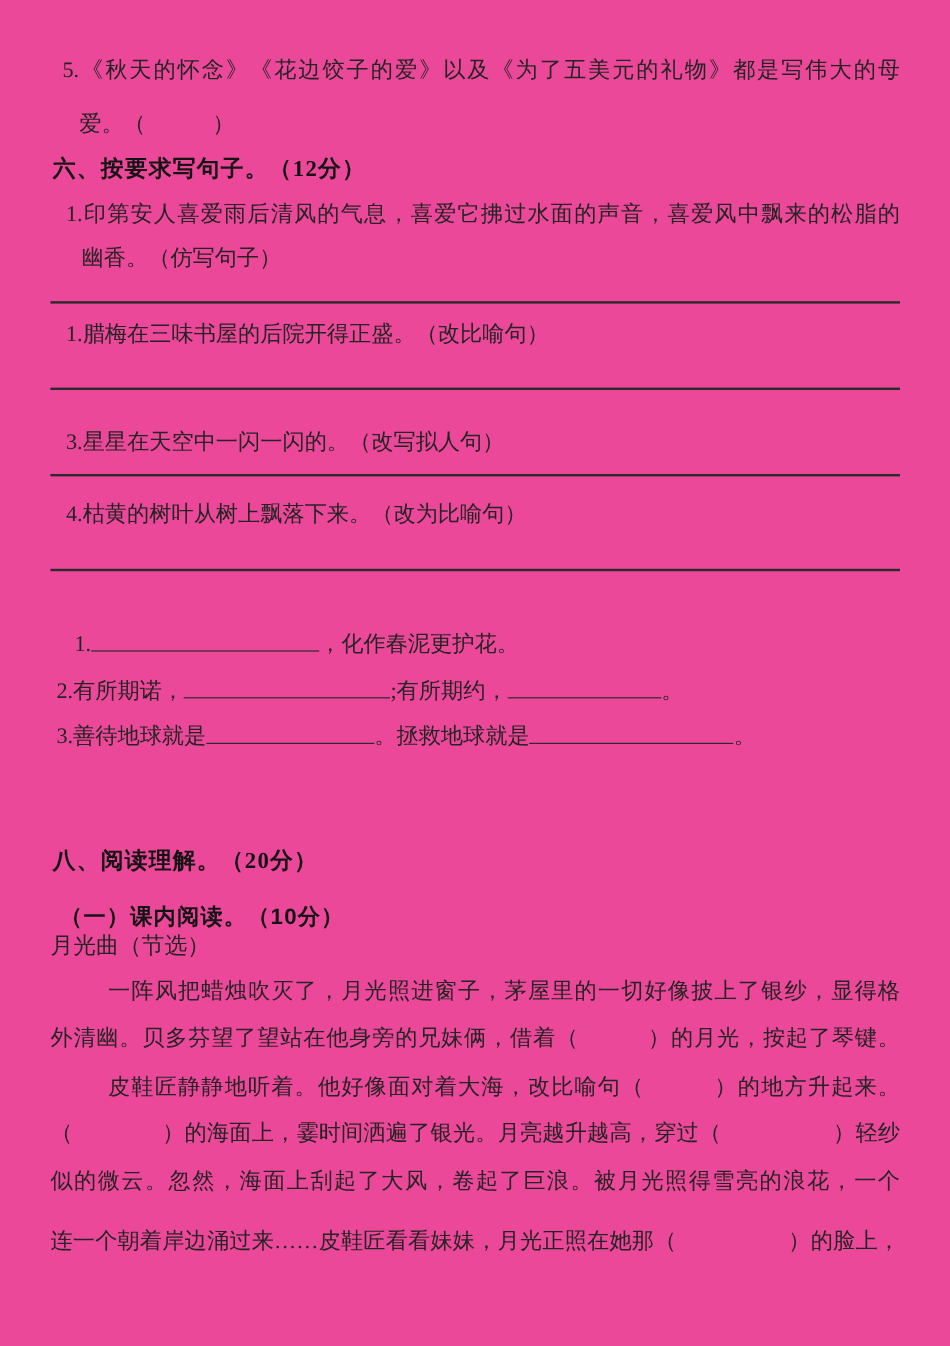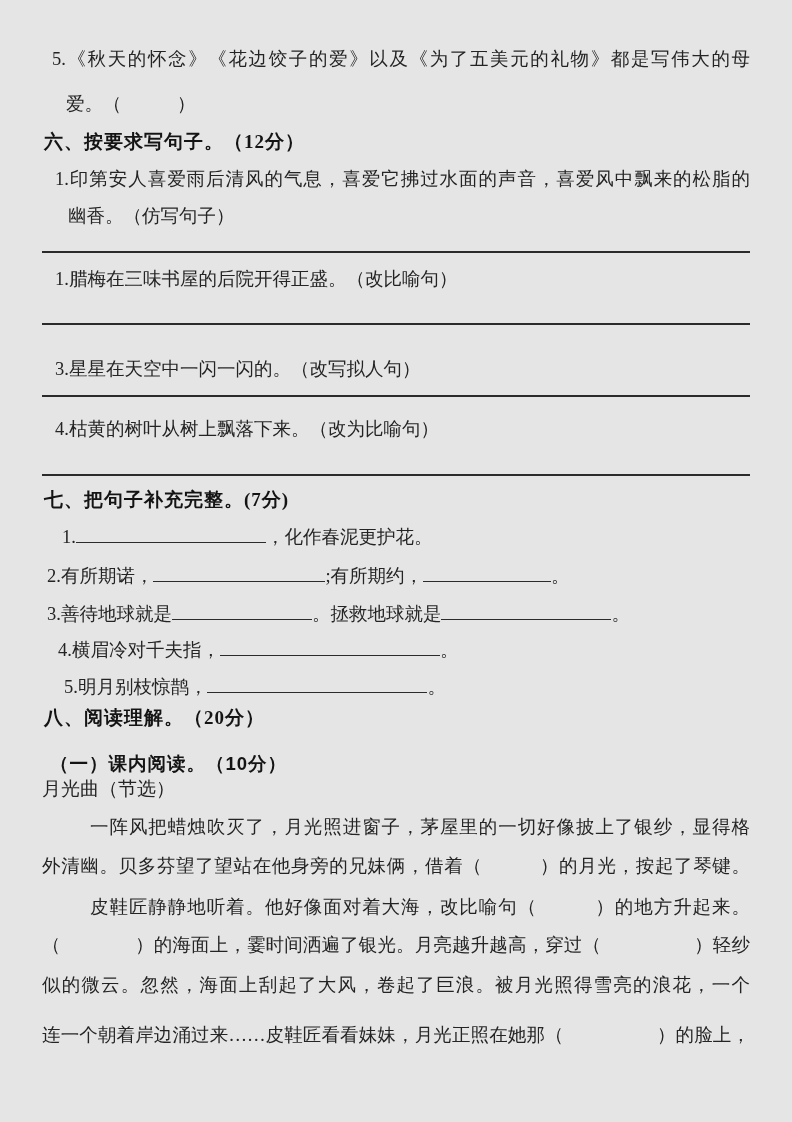--- a/index.html
+++ b/index.html
@@ -1,19 +1,19 @@
 <!DOCTYPE html>
 <html><head>
 <meta charset="utf-8">
 <style>
   html,body{margin:0;padding:0;background:#ffffff;}
   .page{
     position:relative;
     width:792px;height:1122px;
-    background:#e5e5e5;
+    background:#ec4899;
     font-family:"Liberation Serif", serif;
     color:#242424;
     overflow:hidden;
   }
   .ln{
     position:absolute;
     left:42px;width:708px;
     font-size:18.5px;line-height:27px;
     white-space:nowrap;
   }
@@ -67,41 +67,34 @@
 
   <div class="ln" style="top:266px;left:55px">1.腊梅在三味书屋的后院开得正盛。（改比喻句）</div>
   <div class="rule" style="top:323px"></div>
 
   <div class="ln" style="top:356px;left:55px">3.星星在天空中一闪一闪的。（改写拟人句）</div>
   <div class="rule" style="top:395px"></div>
 
   <div class="ln" style="top:416px;left:55px">4.枯黄的树叶从树上飘落下来。（改为比喻句）</div>
   <div class="rule" style="top:474px"></div>
 
-  <div class="ln head" style="top:486px;left:44px">七、把句子补充完整。(7分)</div>
 
   <div class="ln" style="top:524px;left:62px">
     <span>1.</span><span class="blank" style="width:190px"></span><span>，化作春泥更护花。</span>
   </div>
 
   <div class="ln" style="top:563px;left:47px">
     <span>2.有所期诺，</span><span class="blank" style="width:172px"></span><span>;有所期约，</span><span class="blank" style="width:128px"></span><span>。</span>
   </div>
 
   <div class="ln" style="top:601px;left:47px">
     <span>3.善待地球就是</span><span class="blank" style="width:140px"></span><span>。拯救地球就是</span><span class="blank" style="width:170px"></span><span>。</span>
   </div>
 
-  <div class="ln" style="top:637px;left:58px">
-    <span>4.横眉冷对千夫指，</span><span class="blank" style="width:220px"></span><span>。</span>
-  </div>
 
-  <div class="ln" style="top:674px;left:64px">
-    <span>5.明月别枝惊鹊，</span><span class="blank" style="width:220px"></span><span>。</span>
-  </div>
 
   <div class="ln head" style="top:704px;left:44px">八、阅读理解。（20分）</div>
 
   <div class="ln subhead" style="top:738px;left:50px">（一）课内阅读。（10分）</div>
 
   <div class="ln center title" style="top:775px">月光曲（节选）</div>
 
   <div class="ln j" style="top:814px;text-indent:48px">一阵风把蜡烛吹灭了，月光照进窗子，茅屋里的一切好像披上了银纱，显得格</div>
   <div class="ln j" style="top:853px">外清幽。贝多芬望了望站在他身旁的兄妹俩，借着（　　　）的月光，按起了琴键。</div>
   <div class="ln j" style="top:894px;text-indent:48px">皮鞋匠静静地听着。他好像面对着大海，改比喻句（　　　）的地方升起来。</div>

